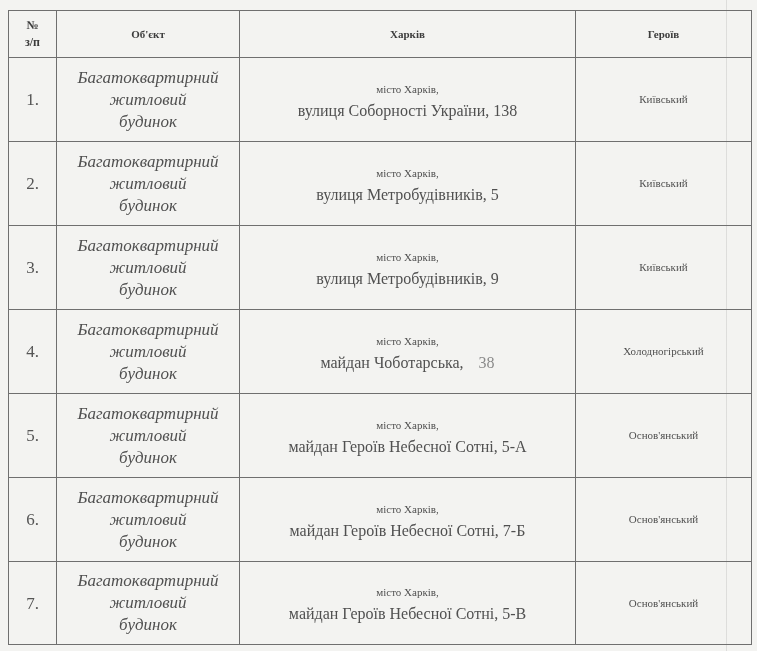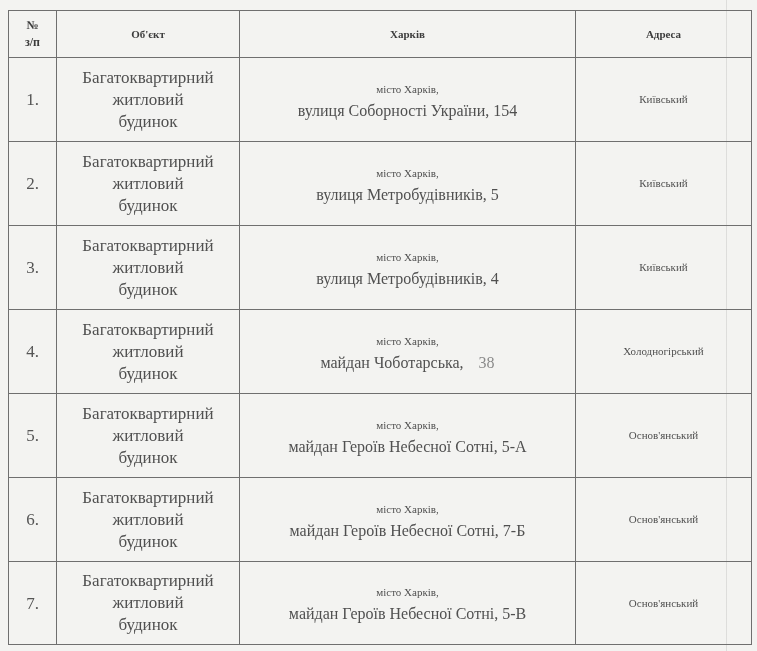--- a/index.html
+++ b/index.html
@@ -64,21 +64,21 @@
       text-align: center;
       padding-top: 3px;
       font-size: 17px;
       color: #555;
     }
     td.obj {
       vertical-align: top;
       padding-top: 6px;
       line-height: 22px;
     }
-    td.obj span { display: block; }
+    td.obj span { display: block; font-style: italic; }
     td.addr span { display: block; }
     td.addr .line1 { font-size: 11px; }
     td.addr .line2 { font-size: 16px; }
     .muted { color: #8a8a8a; margin-left: 11px; }
     td.dist { font-size: 11px; }
   </style>
 </head>
 <body>
 
 <div class="page">
@@ -90,34 +90,34 @@
         <col class="c-dist">
     </colgroup>
     <thead>
       <tr>
         <th class="h-num">
           <span>№</span><br>
           <span>з/п</span>
         </th>
         <th>Об'єкт</th>
         <th>Харків</th>
-        <th>Адреса</th>
+        <th>Героїв</th>
       </tr>
     </thead>
     <tbody>
       <tr>
         <td class="num">1.</td>
         <td class="obj">
           <span>Багатоквартирний</span>
           <span>житловий</span>
           <span>будинок</span>
         </td>
         <td class="addr">
           <span class="line1">місто Харків,</span>
-          <span class="line2">вулиця Соборності України, 154</span>
+          <span class="line2">вулиця Соборності України, 138</span>
         </td>
         <td class="dist">Київський</td>
       </tr>
       <tr>
         <td class="num">2.</td>
         <td class="obj">
           <span>Багатоквартирний</span>
           <span>житловий</span>
           <span>будинок</span>
         </td>
@@ -129,21 +129,21 @@
       </tr>
       <tr>
         <td class="num">3.</td>
         <td class="obj">
           <span>Багатоквартирний</span>
           <span>житловий</span>
           <span>будинок</span>
         </td>
         <td class="addr">
           <span class="line1">місто Харків,</span>
-          <span class="line2">вулиця Метробудівників, 4</span>
+          <span class="line2">вулиця Метробудівників, 9</span>
         </td>
         <td class="dist">Київський</td>
       </tr>
       <tr>
         <td class="num">4.</td>
         <td class="obj">
           <span>Багатоквартирний</span>
           <span>житловий</span>
           <span>будинок</span>
         </td>

